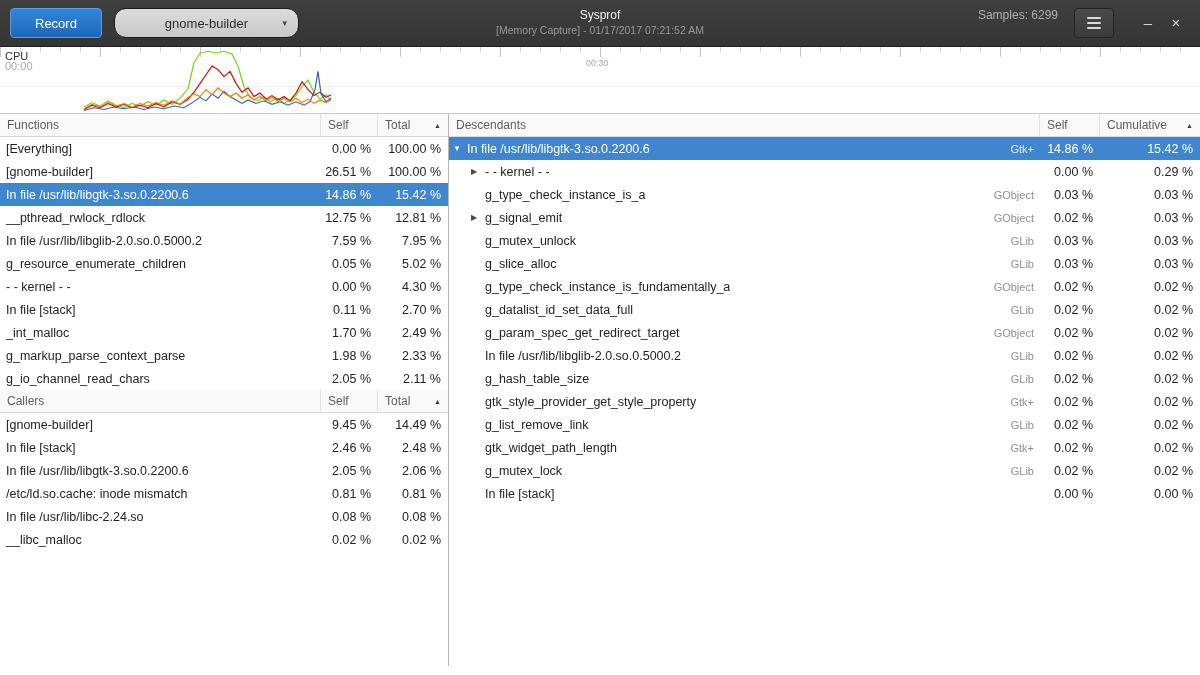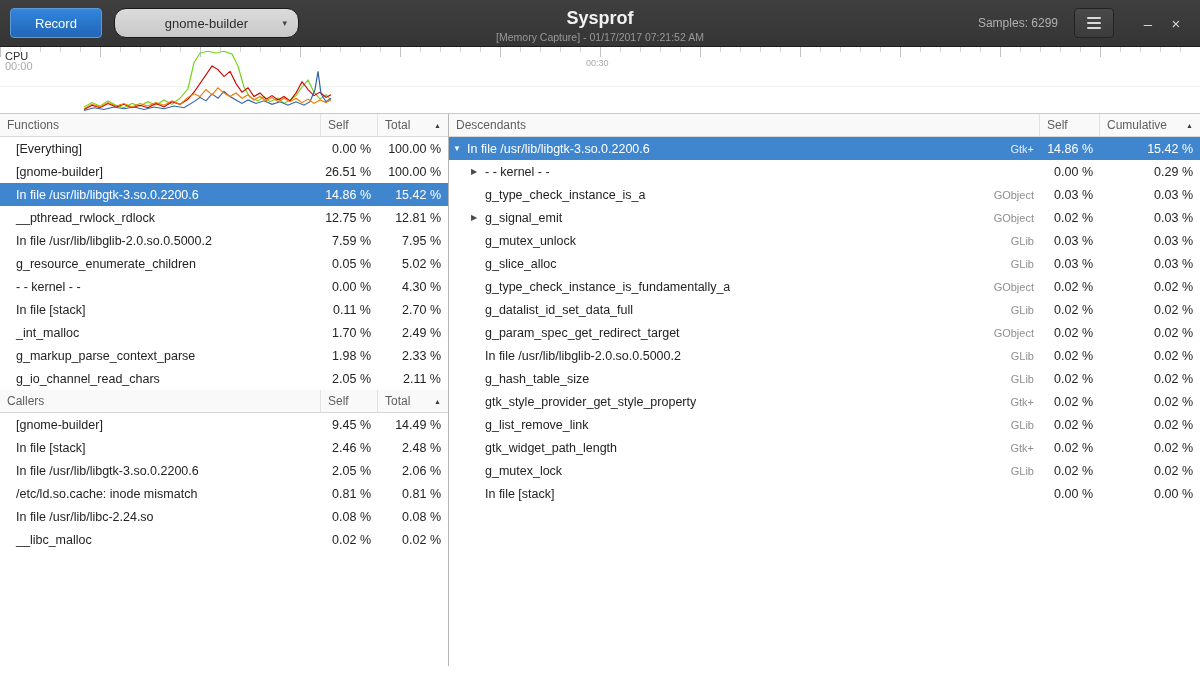--- a/index.html
+++ b/index.html
@@ -6,23 +6,23 @@
   html,body{width:1200px;height:675px}
   body{font-family:"Liberation Sans","DejaVu Sans",sans-serif;background:#fff;overflow:hidden;-webkit-font-smoothing:antialiased}
   button{font-family:inherit;cursor:default}
 
   
   .headerbar{height:47px;background:linear-gradient(#3f3f3f,#353535);border-bottom:1px solid #1d1d1d;display:flex;align-items:center;padding:0 10px;position:relative}
   .record-btn{height:30px;padding:0 24px;background:linear-gradient(#3186dd,#2266b8);border:1px solid #5d9ad8;border-radius:4px;color:#fff;font-size:13px;z-index:1}
   .process-btn{height:30px;width:185px;margin-left:12px;background:linear-gradient(#dcdcdc,#c8c8c8);border:1px solid #1a1a1a;border-radius:12px;color:#2d2d2d;font-size:13px;position:relative;display:flex;align-items:center;justify-content:center;z-index:1}
   .dd-arrow{position:absolute;right:11px;top:9px;font-size:9px;color:#444}
   .titlebox{position:absolute;left:0;right:0;top:8px;text-align:center;pointer-events:none}
-  .title{font-size:18px;font-weight:700;color:#f2f2f2}
+  .title{font-size:12px;font-weight:400;color:#f2f2f2}
   .subtitle{font-size:10.5px;color:#989898;margin-top:2px}
-  .right-box{margin-left:auto;display:flex;align-items:center;z-index:1}
+  .right-box{margin-left:auto;display:flex;align-items:flex-start;z-index:1}
   .samples{font-size:12px;color:#b0b0b0;margin-right:16px}
   .menu-btn{width:40px;height:30px;background:linear-gradient(#4a4a4a,#3b3b3b);border:1px solid #232323;border-radius:4px;display:flex;flex-direction:column;align-items:center;justify-content:center;gap:3px}
   .menu-btn i{width:14px;height:2px;background:#dadada;display:block;border-radius:1px}
   .win-btn{width:28px;height:28px;background:transparent;border:none;color:#d4d4d4;font-size:15px;display:flex;align-items:center;justify-content:center}
   .win-btn.minimize{margin-left:20px}
 
   
   .cpu-graph{position:relative;height:67px;border-bottom:1px solid #c9c9c9;background:#fff}
   .ticks{position:absolute;top:0;left:0;right:0;height:5px;background:repeating-linear-gradient(to right,#d2d2d2 0 1px,transparent 1px 20px)}
   .ticks-major{position:absolute;top:0;left:0;right:0;height:10px;background:repeating-linear-gradient(to right,#c2c2c2 0 1px,transparent 1px 100px)}
@@ -42,21 +42,21 @@
   .th:last-child{border-right:none}
   .th.grow{flex:1}
   .th.w-self{width:57px;min-width:57px}
   .th.w-total{width:70px;min-width:70px;justify-content:space-between}
   .th.w-dself{width:60px;min-width:60px}
   .th.w-cum{width:100px;min-width:100px;justify-content:space-between}
   .sort{font-size:7px;color:#3c3c3c;margin-left:4px}
 
   .row,.drow{display:flex;height:23px;min-height:23px;align-items:center;font-size:12.5px;color:#232323;background:#fff}
   .cell{overflow:hidden;white-space:nowrap}
-  .cell.name{flex:1;padding-left:16px;min-width:0}
+  .cell.name{flex:1;padding-left:6px;min-width:0}
   .cell.num{text-align:right;padding-right:7px}
   .row .self{width:57px;min-width:57px}
   .row .total{width:70px;min-width:70px}
 
   .drow .dname{flex:1;display:flex;align-items:center;min-width:0}
   .drow.d0 .dname{padding-left:4px}
   .drow.d1 .dname{padding-left:22px}
   .expander{width:14px;min-width:14px;font-size:8px;color:#4a4a4a}
   .fn{white-space:nowrap;overflow:hidden}
   .category{margin-left:auto;font-size:11px;color:#8f8f8f;padding:0 6px 0 10px;flex-shrink:0}

